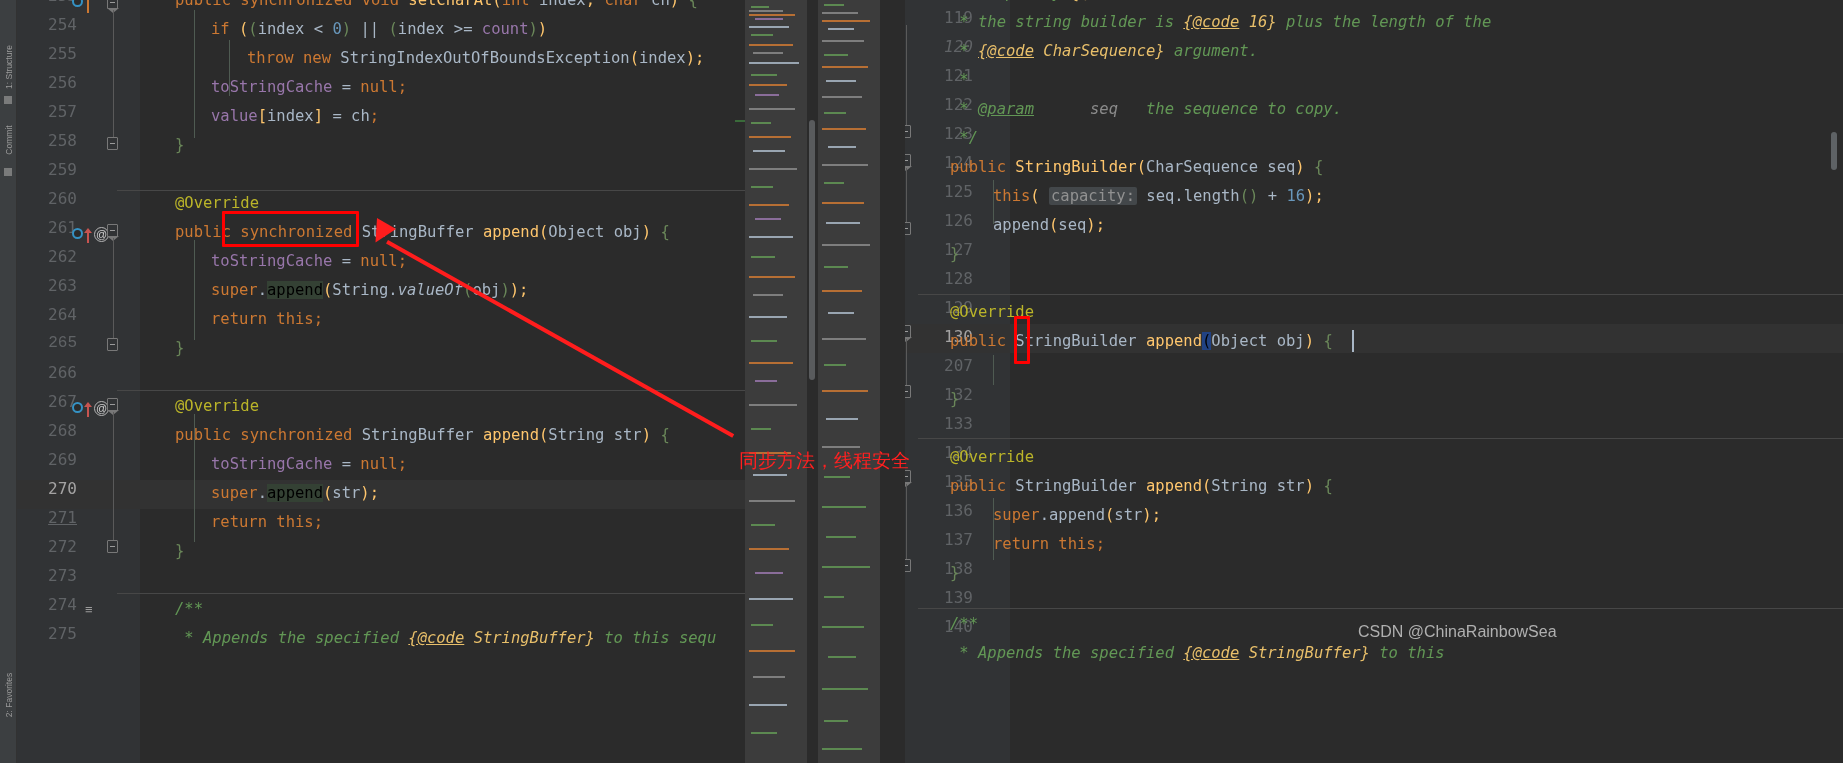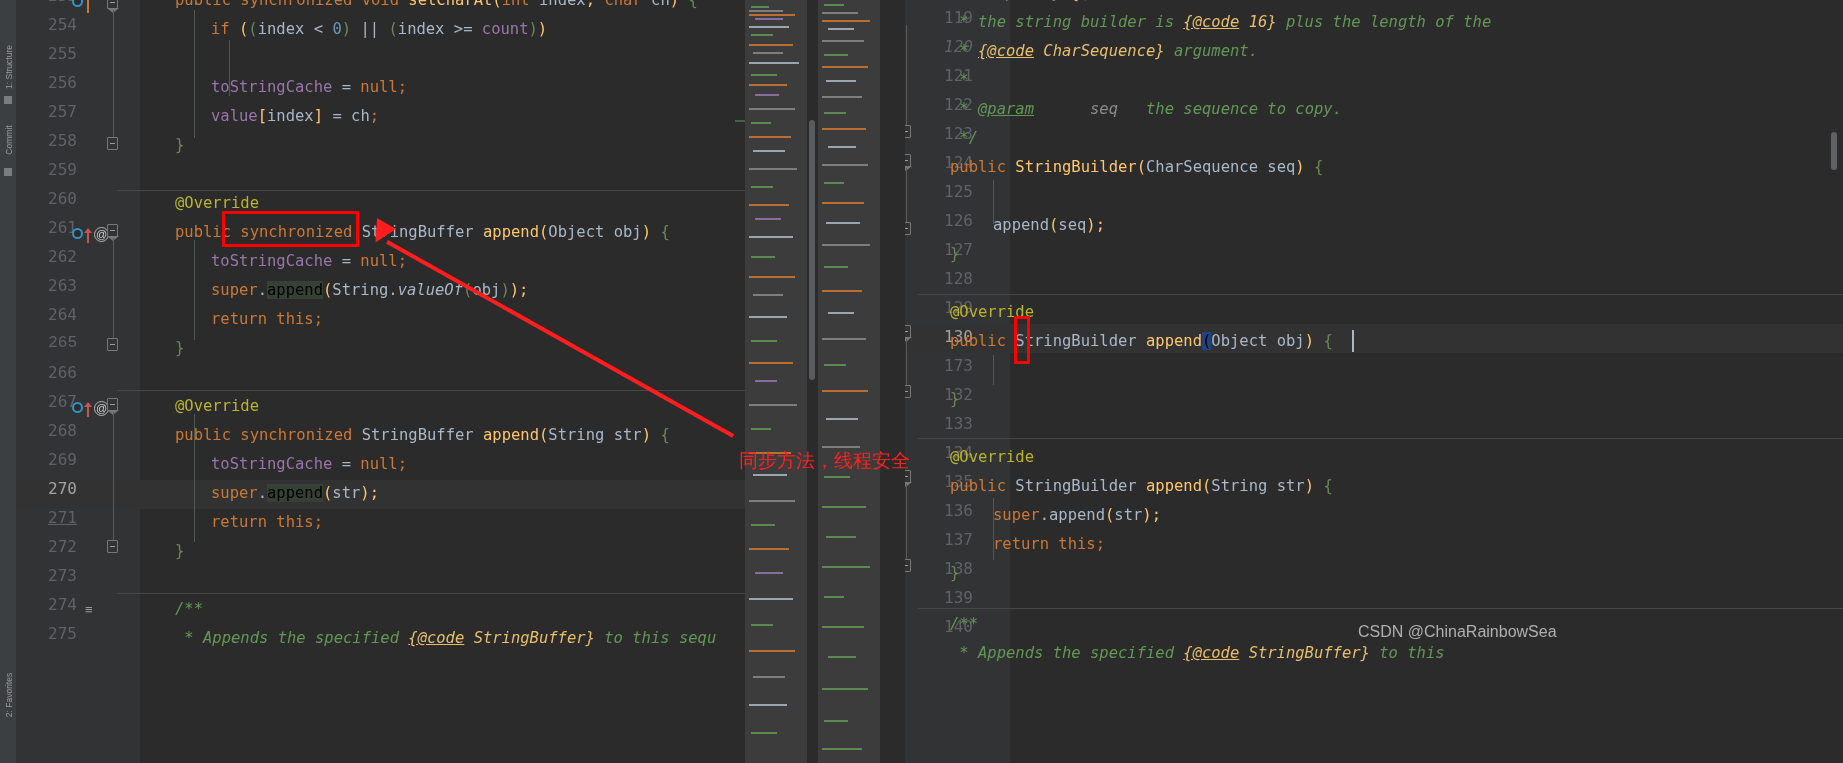--- a/index.html
+++ b/index.html
@@ -237,20 +237,21 @@
     <div class="sep" style="left:100px; right:0; top:390px;"></div>
     <div class="sep" style="left:100px; right:0; top:593px;"></div>
 
     <div class="indent" style="left:177px; top:10px;  height:128px;"></div>
     <div class="indent" style="left:177px; top:240px; height:100px;"></div>
     <div class="indent" style="left:177px; top:414px; height:128px;"></div>
     <div class="indent" style="left:212px; top:40px;  height:56px;"></div>
 
     <div class="code" style="left:158px; top:-14px;"><span class="kw">public</span> <span class="kw">synchronized</span> <span class="kw">void</span> <span class="def">setCharAt</span><span class="br-y">(</span><span class="kw">int</span> <span class="txt">index</span><span class="br-y">,</span> <span class="kw">char</span> <span class="txt">ch</span><span class="br-y">)</span> <span class="br-g">{</span></div>
     <div class="code" style="left:194px; top:15px;"><span class="kw">if</span> <span class="br-y">(</span><span class="br-g">(</span><span class="txt">index</span> <span class="txt">&lt;</span> <span class="num">0</span><span class="br-g">)</span> <span class="b1">||</span> <span class="br-g">(</span><span class="txt">index</span> <span class="txt">&gt;=</span> <span class="fld">count</span><span class="br-g">)</span><span class="br-y">)</span></div>
+    <div class="code" style="left:230px; top:44px;"><span class="kw">throw</span> <span class="kw">new</span> <span class="txt">StringIndexOutOfBoundsException</span><span class="br-y">(</span><span class="txt">index</span><span class="br-y">)</span><span class="br-y">;</span></div>
     <div class="code" style="left:194px; top:73px;"><span class="fld">toStringCache</span> <span class="txt">=</span> <span class="kw">null</span><span class="kw">;</span></div>
     <div class="code" style="left:194px; top:102px;"><span class="fld">value</span><span class="br-y">[</span><span class="txt">index</span><span class="br-y">]</span> <span class="txt">=</span> <span class="txt">ch</span><span class="kw">;</span></div>
     <div class="code" style="left:158px; top:131px;"><span class="br-g">}</span></div>
 
     <div class="code" style="left:158px; top:189px;"><span class="tag">@Override</span></div>
     <div class="code" style="left:158px; top:218px;"><span class="kw">public</span> <span class="kw">synchronized</span> <span class="txt">StringBuffer</span> <span class="def">append</span><span class="br-y">(</span><span class="txt">Object</span> <span class="txt">obj</span><span class="br-y">)</span> <span class="br-g">{</span></div>
     <div class="code" style="left:194px; top:247px;"><span class="fld">toStringCache</span> <span class="txt">=</span> <span class="kw">null</span><span class="kw">;</span></div>
     <div class="code" style="left:194px; top:276px;"><span class="kw">super</span><span class="txt">.</span><span class="usage">append</span><span class="br-y">(</span><span class="txt">String</span><span class="txt">.</span><span class="it txt">valueOf</span><span class="br-g">(</span><span class="txt">obj</span><span class="br-g">)</span><span class="br-y">)</span><span class="br-y">;</span></div>
     <div class="code" style="left:194px; top:305px;"><span class="kw">return</span> <span class="kw">this</span><span class="kw">;</span></div>
     <div class="code" style="left:158px; top:334px;"><span class="br-g">}</span></div>
@@ -369,21 +370,21 @@
     <div class="lnum" style="left:0px; top:66px;  width:68px;">121</div>
     <div class="lnum" style="left:0px; top:95px;  width:68px;">122</div>
     <div class="lnum" style="left:0px; top:124px; width:68px;">123</div>
     <div class="lnum" style="left:0px; top:153px; width:68px;">124</div>
     <div class="lnum" style="left:0px; top:182px; width:68px;">125</div>
     <div class="lnum" style="left:0px; top:211px; width:68px;">126</div>
     <div class="lnum" style="left:0px; top:240px; width:68px;">127</div>
     <div class="lnum" style="left:0px; top:269px; width:68px;">128</div>
     <div class="lnum" style="left:0px; top:298px; width:68px;">129</div>
     <div class="lnum active" style="left:0px; top:327px; width:68px;">130</div>
-    <div class="lnum" style="left:0px; top:356px; width:68px;">173</div>
+    <div class="lnum" style="left:0px; top:356px; width:68px;">207</div>
     <div class="lnum" style="left:0px; top:385px; width:68px;">132</div>
     <div class="lnum" style="left:0px; top:414px; width:68px;">133</div>
     <div class="lnum" style="left:0px; top:443px; width:68px;">134</div>
     <div class="lnum" style="left:0px; top:472px; width:68px;">135</div>
     <div class="lnum" style="left:0px; top:501px; width:68px;">136</div>
     <div class="lnum" style="left:0px; top:530px; width:68px;">137</div>
     <div class="lnum" style="left:0px; top:559px; width:68px;">138</div>
     <div class="lnum" style="left:0px; top:588px; width:68px;">139</div>
     <div class="lnum" style="left:0px; top:617px; width:68px;">140</div>
 
@@ -413,20 +414,21 @@
     <div class="indent" style="left:88px; top:355px; height:30px;"></div>
     <div class="indent" style="left:88px; top:498px; height:62px;"></div>
 
     <div class="code" style="left:45px;  top:-21px;"><span class="cmt">  * </span><span class="cmt">capacity </span><span class="tagl it ul">{@code</span><span class="cmt">  ...</span></div>
     <div class="code" style="left:45px;  top:8px;"><span class="cmt"> * the string builder is </span><span class="tagl it ul">{@code</span><span class="tagl it"> 16}</span><span class="cmt"> plus the length of the</span></div>
     <div class="code" style="left:45px;  top:37px;"><span class="cmt"> * </span><span class="tagl it ul">{@code</span><span class="tagl it"> CharSequence}</span><span class="cmt"> argument.</span></div>
     <div class="code" style="left:45px;  top:66px;"><span class="cmt"> *</span></div>
     <div class="code" style="left:45px;  top:95px;"><span class="cmt"> * </span><span class="cmt ul it">@param</span><span class="cmt">      </span><span class="par it">seq</span><span class="cmt">   the sequence to copy.</span></div>
     <div class="code" style="left:45px;  top:124px;"><span class="cmt"> */</span></div>
     <div class="code" style="left:45px;  top:153px;"><span class="kw">public</span> <span class="def">StringBuilder</span><span class="br-y">(</span><span class="txt">CharSequence</span> <span class="txt">seq</span><span class="br-y">)</span> <span class="br-g">{</span></div>
+    <div class="code" style="left:88px;  top:182px;"><span class="kw">this</span><span class="br-y">(</span> <span class="param-hint">capacity:</span> <span class="txt">seq</span><span class="txt">.</span><span class="txt">length</span><span class="br-g">()</span> <span class="txt">+</span> <span class="num">16</span><span class="br-y">)</span><span class="br-y">;</span></div>
     <div class="code" style="left:88px;  top:211px;"><span class="txt">append</span><span class="br-y">(</span><span class="txt">seq</span><span class="br-y">)</span><span class="br-y">;</span></div>
     <div class="code" style="left:45px;  top:240px;"><span class="br-g">}</span></div>
 
     <div class="code" style="left:45px;  top:298px;"><span class="tag">@Override</span></div>
     <div class="code" style="left:45px;  top:327px;"><span class="kw">public</span> <span class="txt">StringBuilder</span> <span class="def">append</span><span class="usage2">(</span><span class="txt">Object</span> <span class="txt">obj</span><span class="br-y">)</span> <span class="br-g">{</span></div>
     <div class="code" style="left:45px;  top:385px;"><span class="br-g">}</span></div>
 
     <div class="code" style="left:45px;  top:443px;"><span class="tag">@Override</span></div>
     <div class="code" style="left:45px;  top:472px;"><span class="kw">public</span> <span class="txt">StringBuilder</span> <span class="def">append</span><span class="br-y">(</span><span class="txt">String</span> <span class="txt">str</span><span class="br-y">)</span> <span class="br-g">{</span></div>
     <div class="code" style="left:88px;  top:501px;"><span class="kw">super</span><span class="txt">.</span><span class="txt">append</span><span class="br-y">(</span><span class="txt">str</span><span class="br-y">)</span><span class="br-y">;</span></div>

